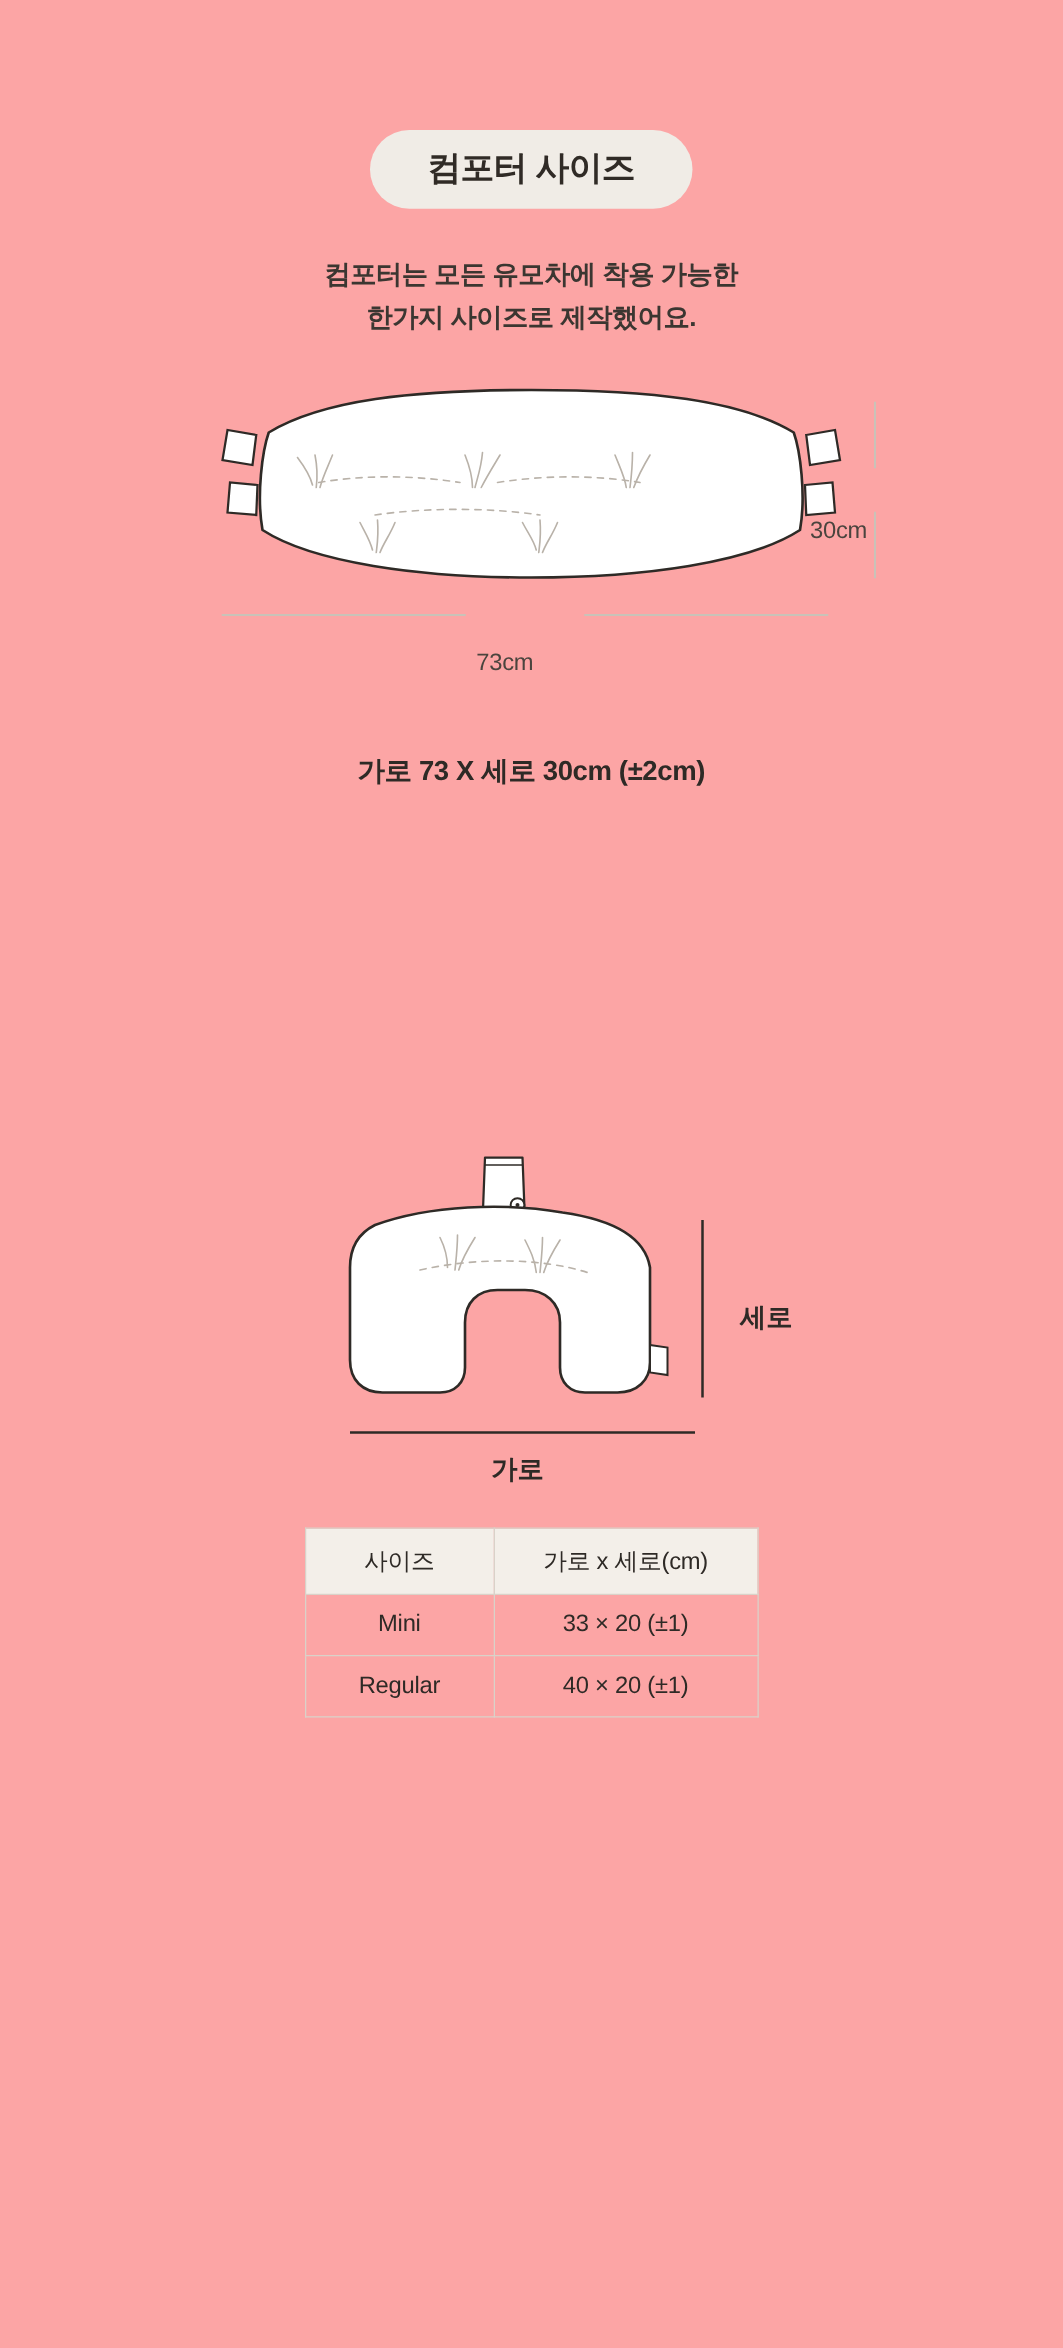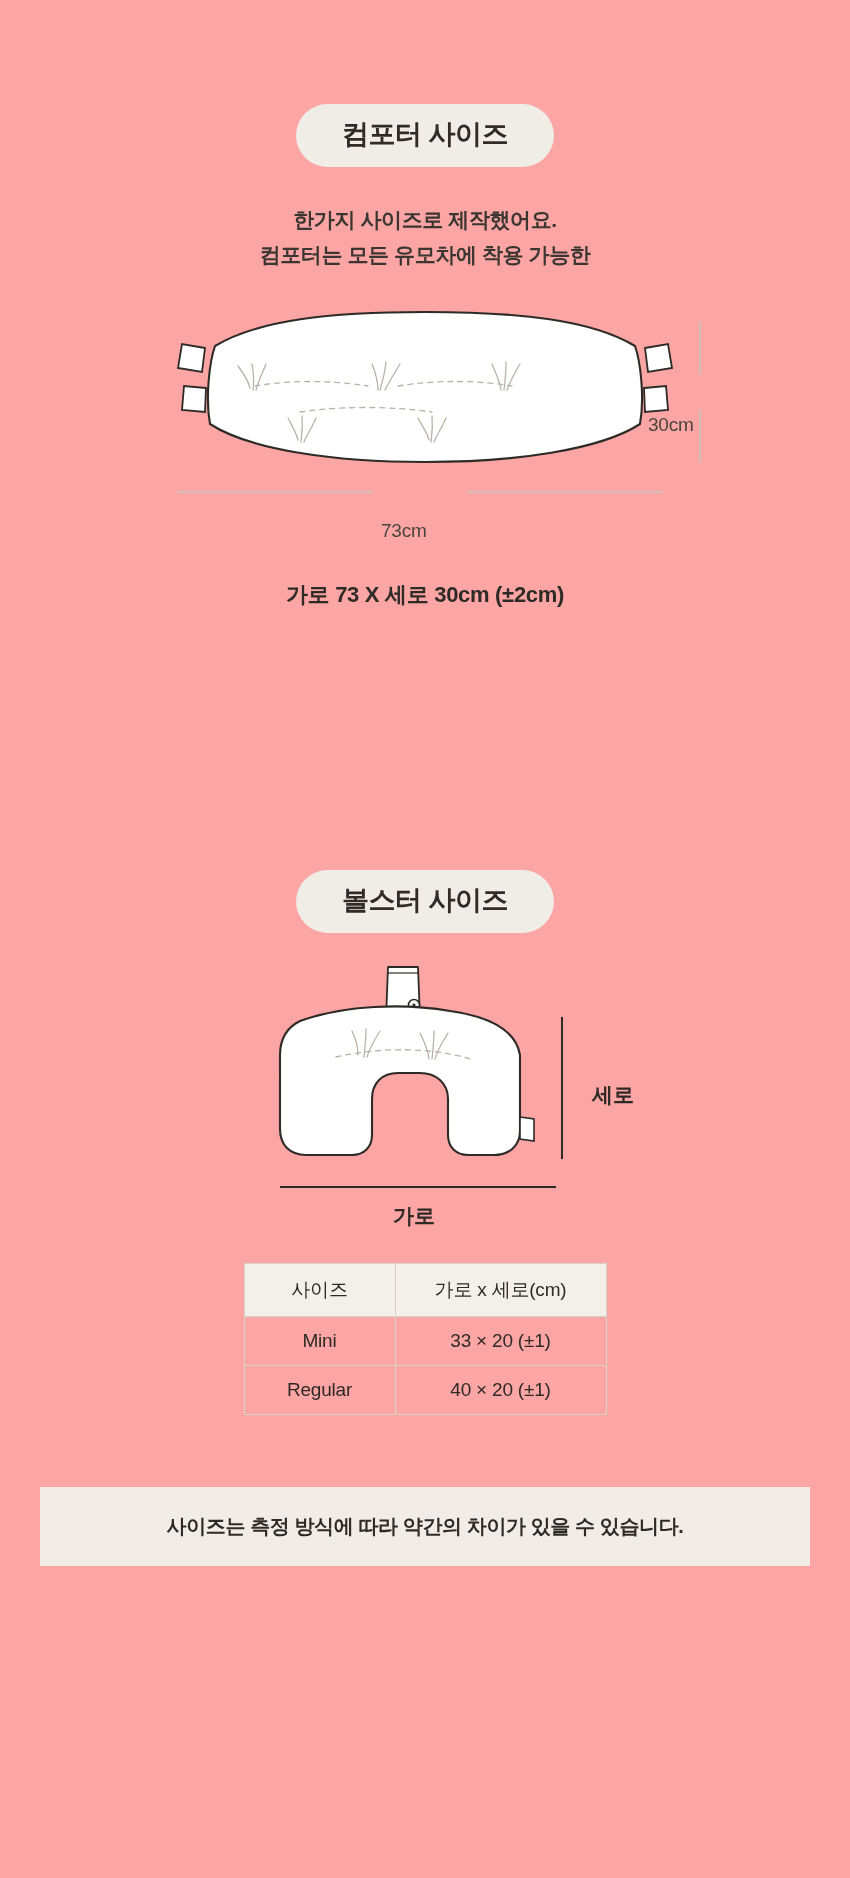--- a/index.html
+++ b/index.html
@@ -66,21 +66,21 @@
     position: absolute;
     font-size: 19px;
     color: #4a443e;
     letter-spacing: -0.2px;
     margin-top: 36px;
   }
   .dim-v { left: 648px; top: 78px; }
   .dim-h { left: 381px; top: 184px; }
 
   .spec-line {
-    margin-top: 20px;
+    margin-top: 42px;
     text-align: center;
     font-size: 22px;
     font-weight: bold;
     color: #2e2a26;
     letter-spacing: -0.3px;
   }
 
   
   .fig-bolster {
     position: relative;
@@ -152,22 +152,22 @@
 
 <div class="page">
 
   <div class="top-gap"></div>
 
   <div class="pill-wrap">
     <div class="pill">컴포터 사이즈</div>
   </div>
 
   <div class="intro">
+    <span class="line">컴포터는 모든 유모차에 착용 가능한</span>
     <span class="line">한가지 사이즈로 제작했어요.</span>
-    <span class="line">컴포터는 모든 유모차에 착용 가능한</span>
   </div>
 
   <div class="fig-comforter">
     <svg class="svgbox" width="850" height="260" viewBox="0 0 850 260">
 
       <path d="M215 46 C 258 20, 330 12, 425 12 C 520 12, 592 20, 635 46
                C 640 60, 645 96, 640 124
                C 600 150, 515 162, 425 162
                C 335 162, 250 150, 210 124
                C 205 96, 210 60, 215 46 Z" fill="#ffffff" stroke="#2e2a26" stroke-width="2.1" stroke-linejoin="round"></path>
@@ -213,23 +213,20 @@
     </svg>
     <div class="dim-label dim-v">30cm</div>
     <div class="dim-label dim-h">73cm</div>
   </div>
 
   <div class="spec-line">가로 73 X 세로 30cm (±2cm)</div>
 
   <div class="gap-lg"></div>
   <div style="height:110px"></div>
 
-  <div class="pill-wrap">
-    <div class="pill">볼스터 사이즈</div>
-  </div>
 
   <div class="fig-bolster">
     <svg class="svgbox" style="position:absolute;left:0;top:0" width="850" height="290" viewBox="0 0 850 290">
 
       <path d="M388 8 L418 8 L420 60 L386 60 Z" fill="#ffffff" stroke="#2e2a26" stroke-width="1.8" stroke-linejoin="round"></path>
       <line x1="388" y1="14" x2="418" y2="14" stroke="#2e2a26" stroke-width="1.2"></line>
       <circle cx="414" cy="46" r="5.5" fill="#ffffff" stroke="#2e2a26" stroke-width="1.6"></circle>
       <circle cx="414" cy="46" r="1.6" fill="#2e2a26"></circle>
 
       <path d="M300 62 C 344 46, 404 44, 450 52
@@ -276,15 +273,14 @@
           <td>33 × 20 (±1)</td>
         </tr>
         <tr>
           <td>Regular</td>
           <td>40 × 20 (±1)</td>
         </tr>
       </tbody>
     </table>
   </div>
 
-  <div class="note">사이즈는 측정 방식에 따라 약간의 차이가 있을 수 있습니다.</div>
 
 </div>
 
 </body></html>

